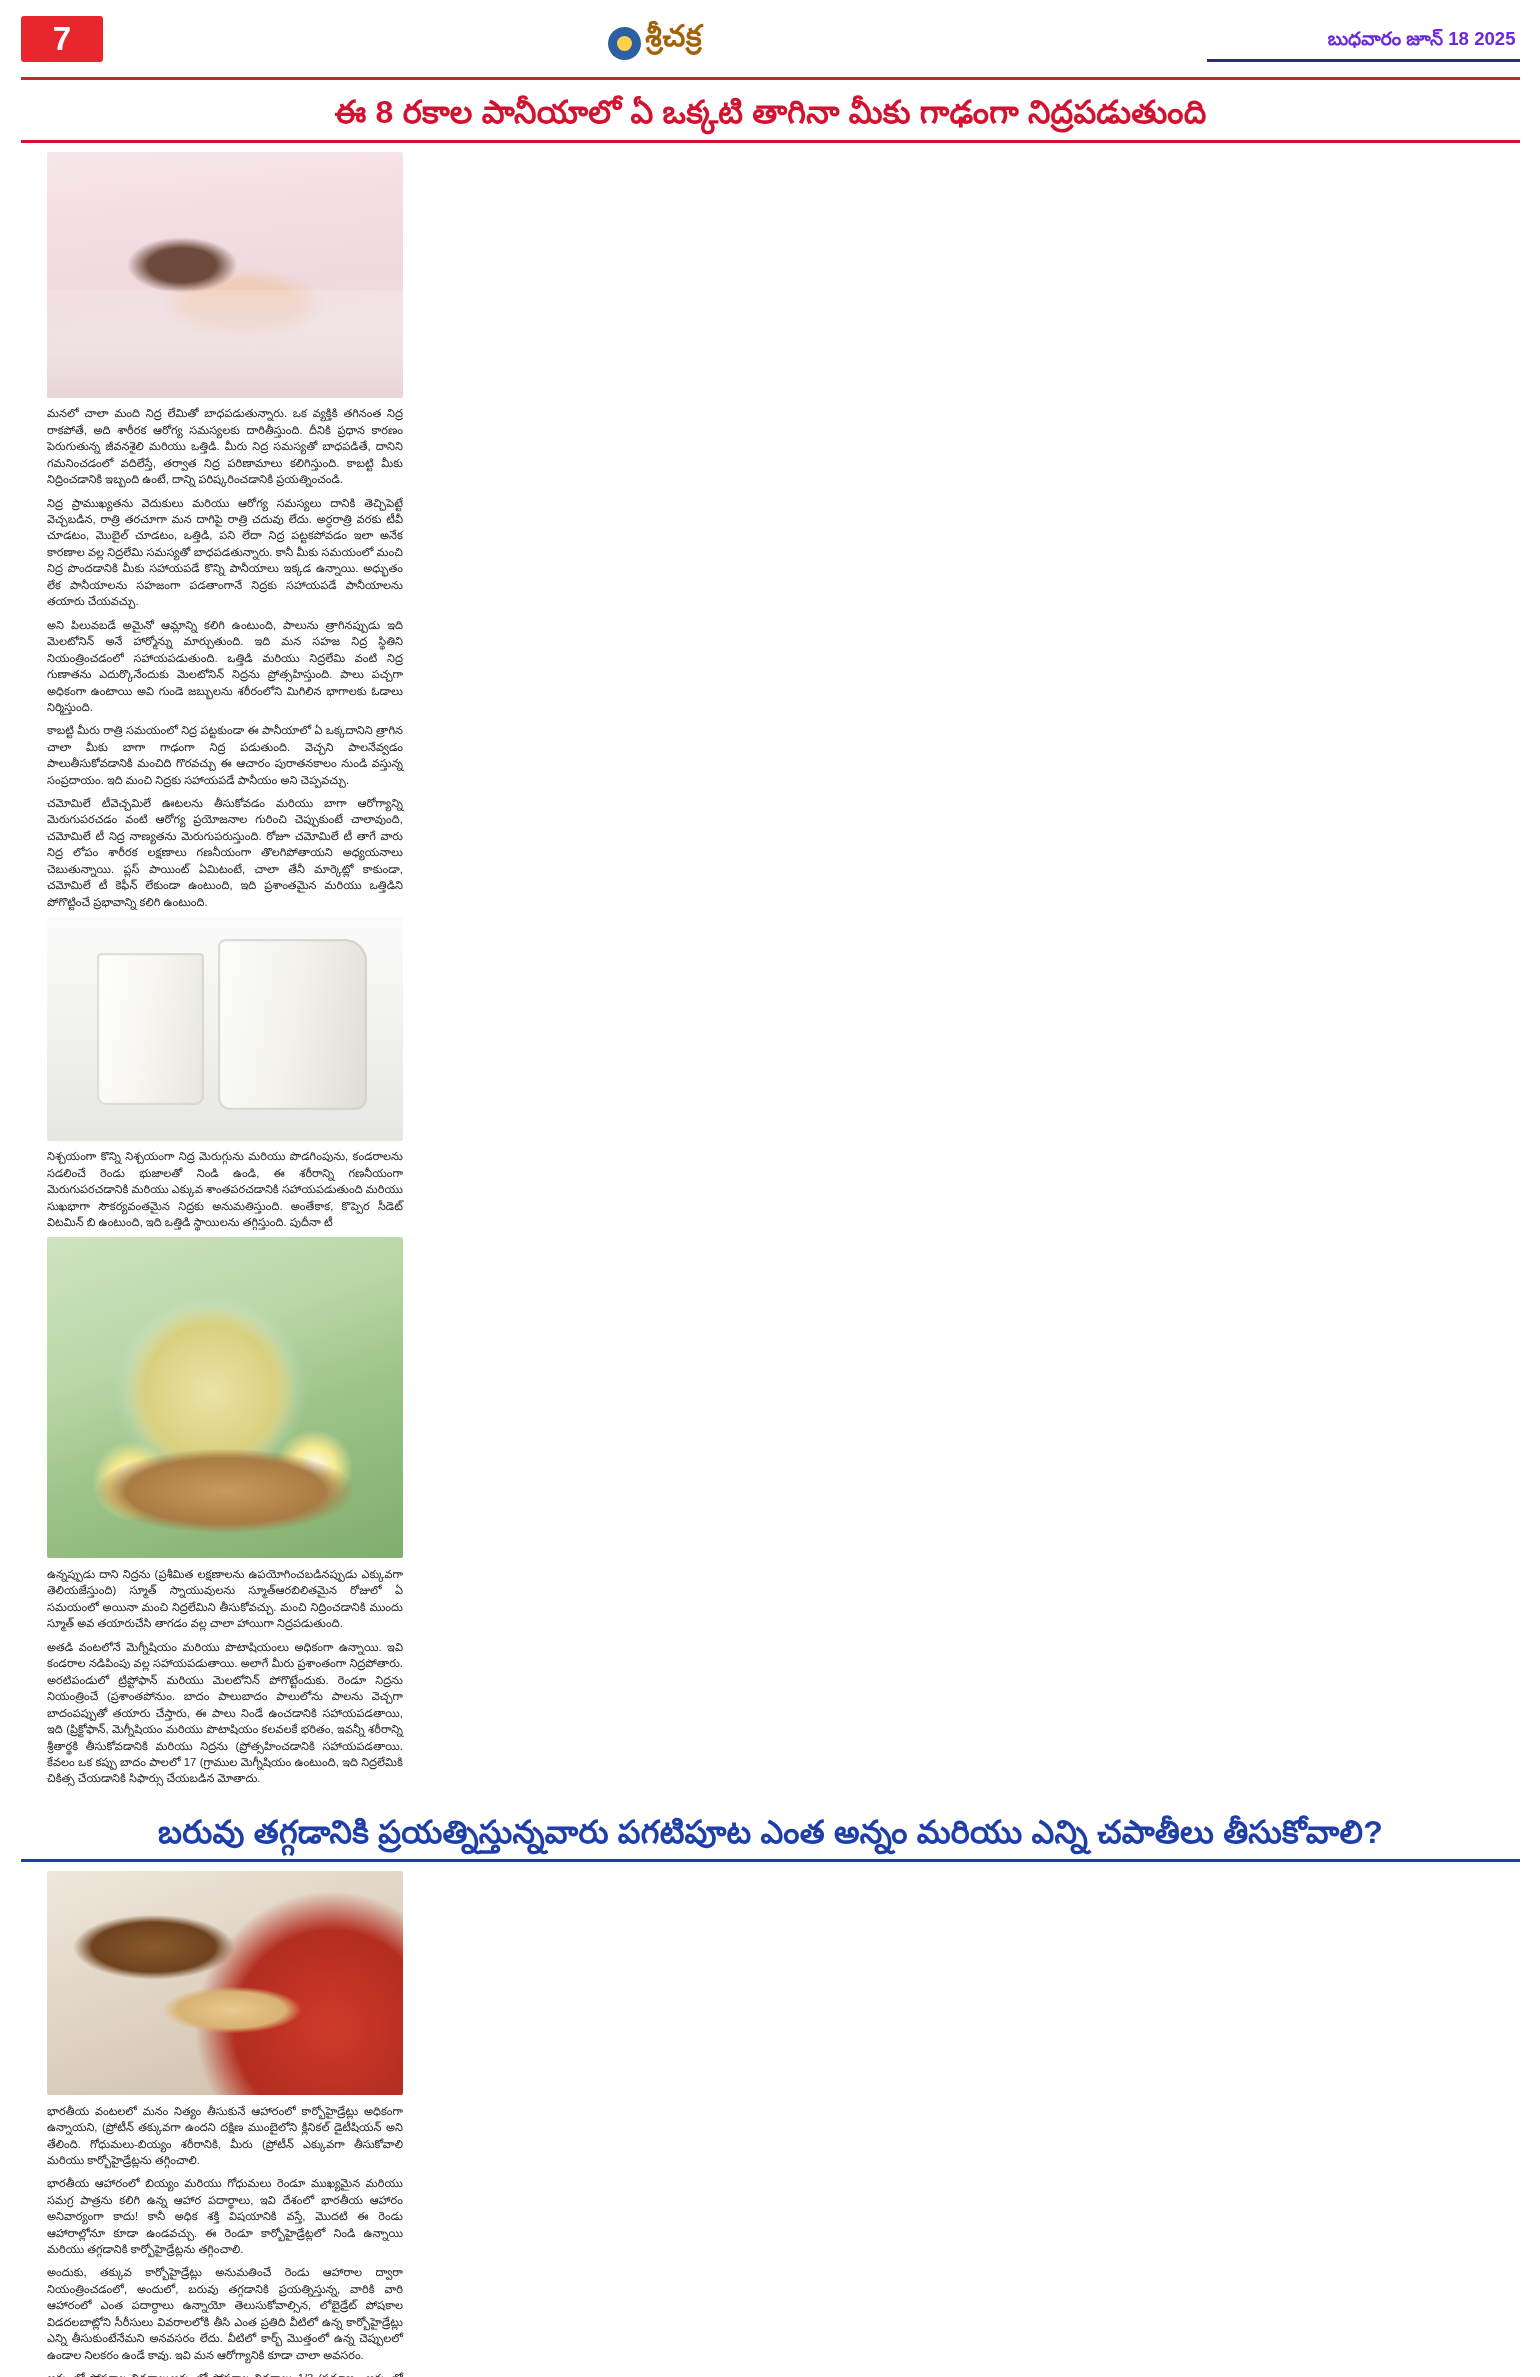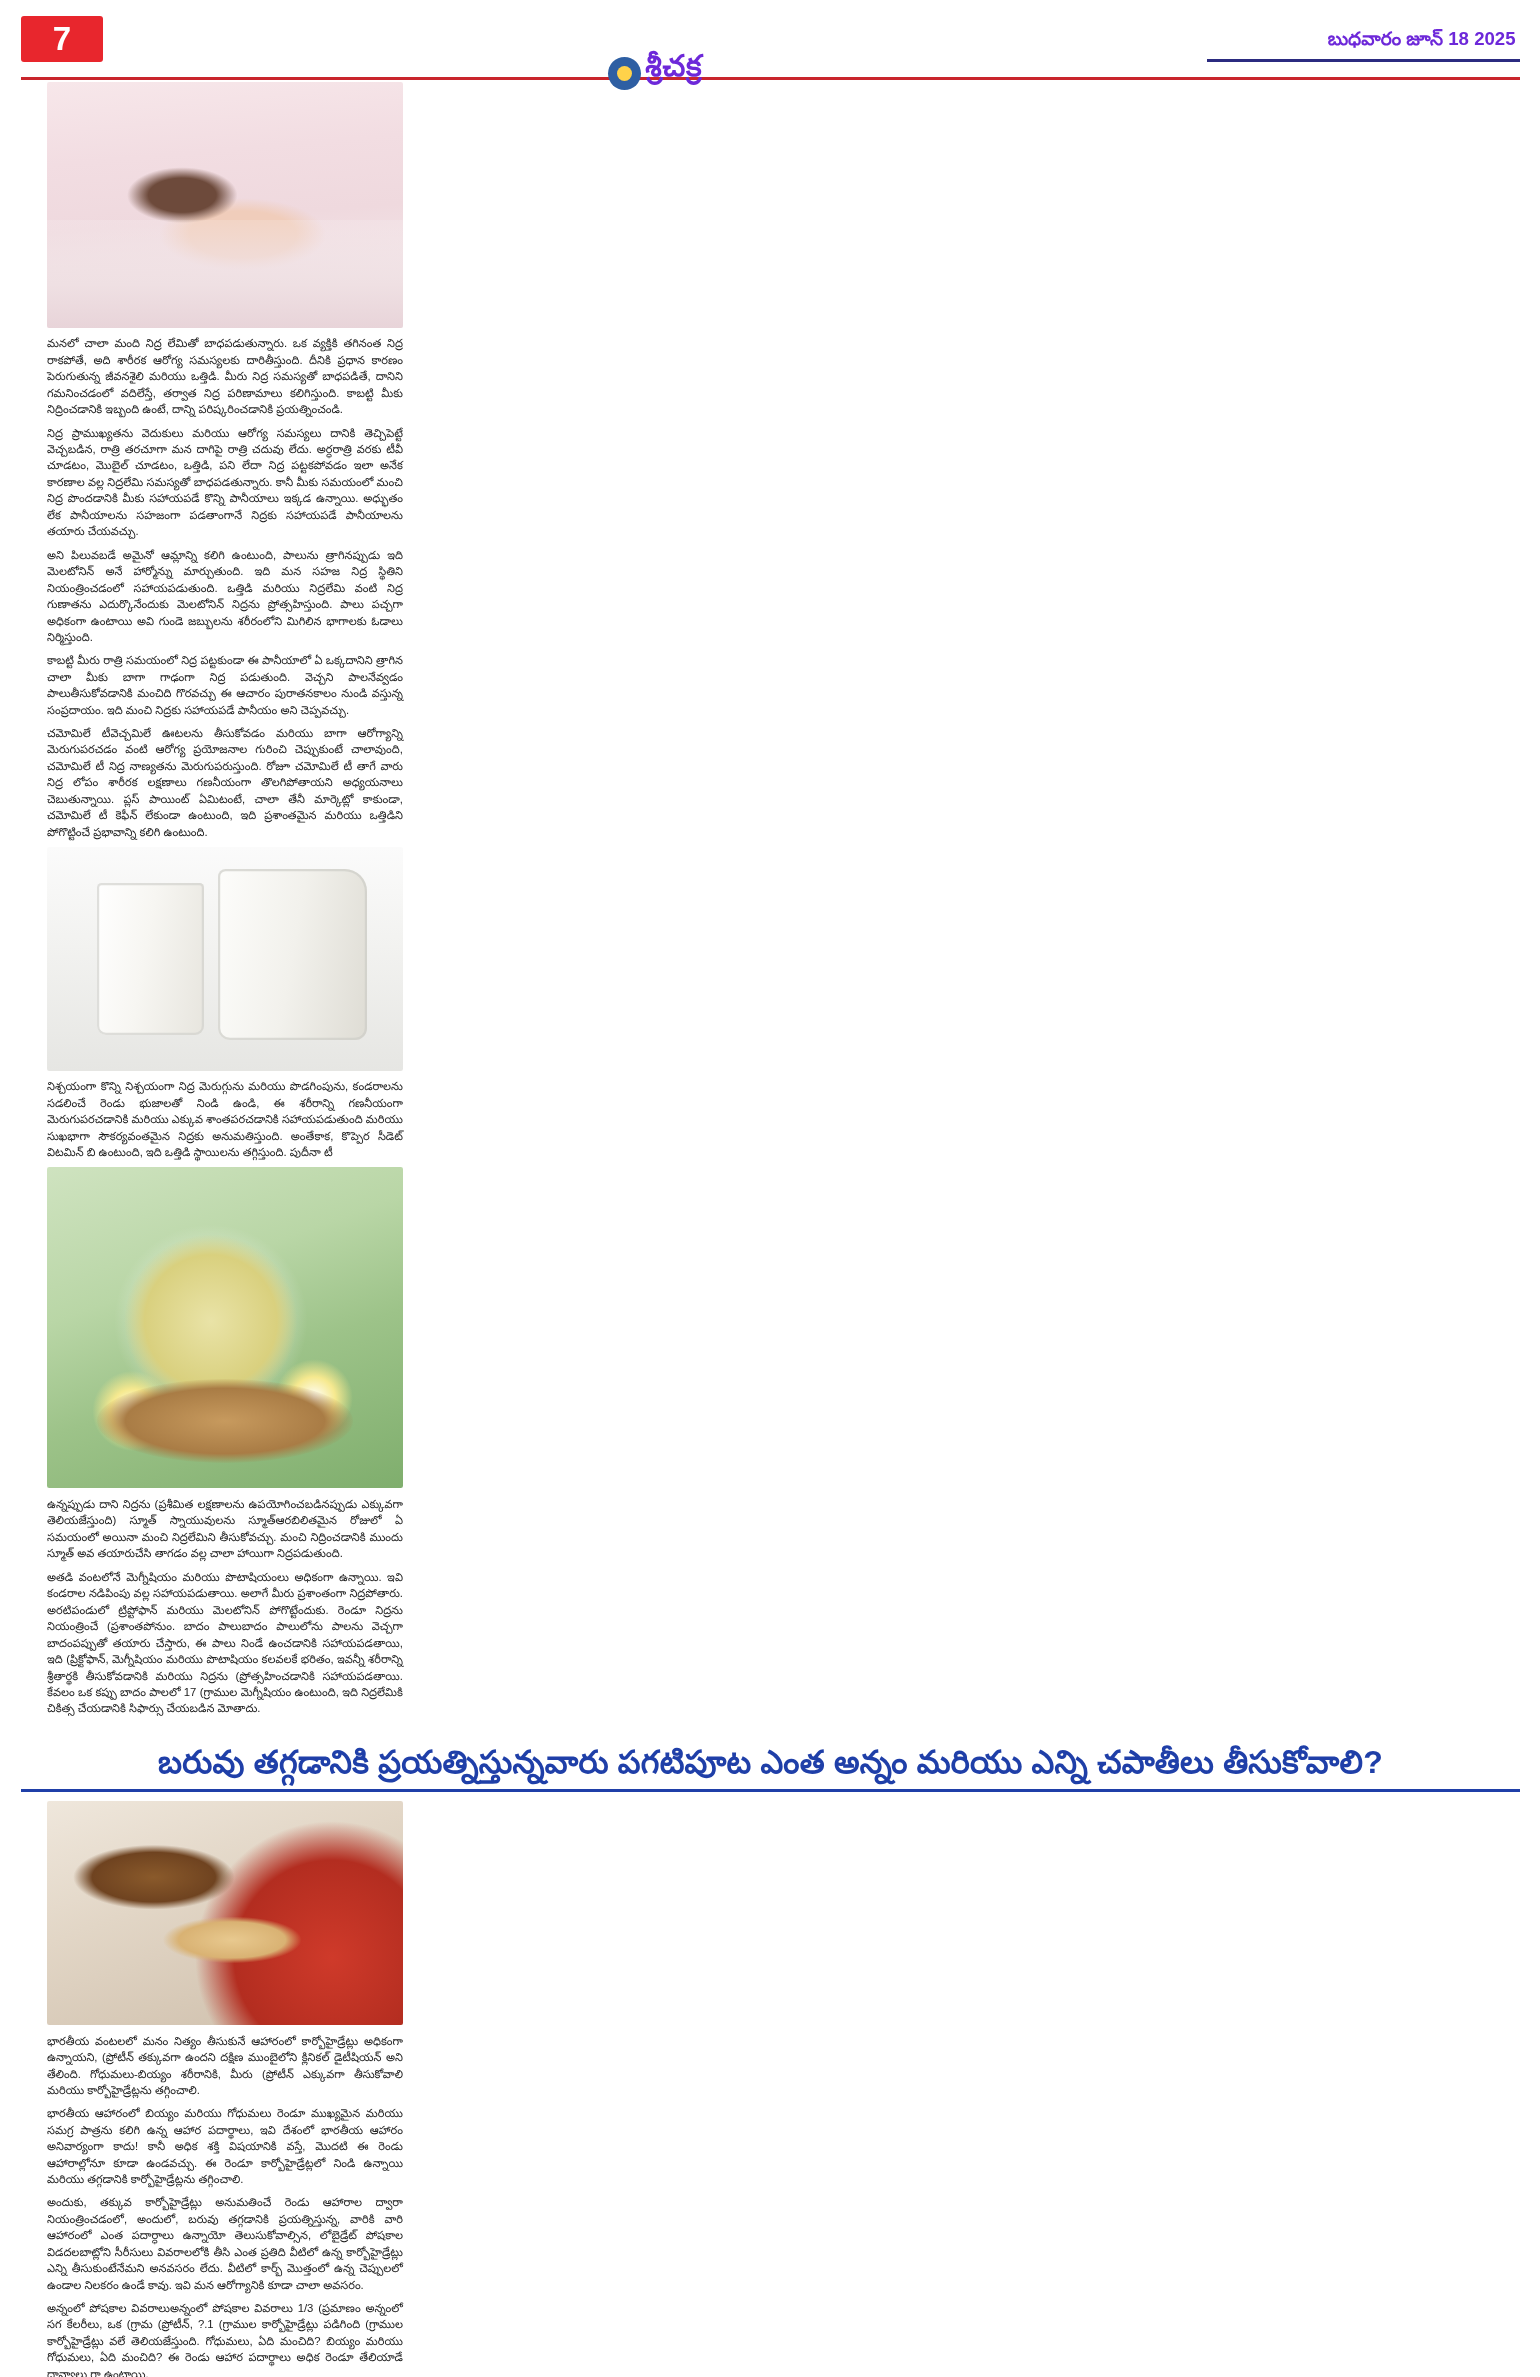--- a/index.html
+++ b/index.html
@@ -44,24 +44,23 @@
     border-radius: 3px;
   }
   .masthead-logo {
     flex: 1;
     text-align: center;
     padding-top: 3px;
   }
   .logo-text {
     font-size: 30px;
     font-weight: bold;
-    color: #6d28d9;
+    color: #a16207;
     letter-spacing: 0.7px;
     display: inline-block;
-    margin-top: 30px;
   }
   .logo-mark {
     display: inline-block;
     width: 33px;
     height: 33px;
     border-radius: 50%;
     background: #2e5fa3;
     vertical-align: middle;
     margin-right: 4.5px;
     position: relative;
@@ -214,20 +213,21 @@
 
   <div class="masthead">
     <div class="page-num">7</div>
     <div class="masthead-logo">
       <span class="logo-mark"></span><span class="logo-text">శ్రీచక్ర</span>
     </div>
     <div class="masthead-date">బుధవారం జూన్ 18 2025</div>
     <div class="date-rule"></div>
   </div>
 
+  <h1 class="headline">ఈ 8 రకాల పానీయాలో ఏ ఒక్కటి తాగినా మీకు గాఢంగా నిద్రపడుతుంది</h1>
 
   <div class="article">
     <div class="cols">
       <div class="figure top">
         <div class="ph img-sleep"></div>
       </div>
       <p class="para">మనలో చాలా మంది నిద్ర లేమితో బాధపడుతున్నారు. ఒక వ్యక్తికి తగినంత నిద్ర రాకపోతే, అది శారీరక ఆరోగ్య సమస్యలకు దారితీస్తుంది. దీనికి ప్రధాన కారణం పెరుగుతున్న జీవనశైలి మరియు ఒత్తిడి. మీరు నిద్ర సమస్యతో బాధపడితే, దానిని గమనించడంలో వదిలేస్తే, తర్వాత నిద్ర పరిణామాలు కలిగిస్తుంది. కాబట్టి మీకు నిద్రించడానికి ఇబ్బంది ఉంటే, దాన్ని పరిష్కరించడానికి ప్రయత్నించండి.</p>
       <p class="para">నిద్ర ప్రాముఖ్యతను వెదుకులు మరియు ఆరోగ్య సమస్యలు దానికి తెచ్చిపెట్టే వెచ్చబడిన, రాత్రి తరచూగా మన దాగిపై రాత్రి చదువు లేదు. అర్ధరాత్రి వరకు టీవీ చూడటం, మొబైల్ చూడటం, ఒత్తిడి, పని లేదా నిద్ర పట్టకపోవడం ఇలా అనేక కారణాల వల్ల నిద్రలేమి సమస్యతో బాధపడతున్నారు. కానీ మీకు సమయంలో మంచి నిద్ర పొందడానికి మీకు సహాయపడే కొన్ని పానీయాలు ఇక్కడ ఉన్నాయి. అధ్భుతం లేక పానీయాలను సహజంగా పడతాంగానే నిద్రకు సహాయపడే పానీయాలను తయారు చేయవచ్చు.</p>
       <p class="para">అని పిలువబడే అమైనో ఆమ్లాన్ని కలిగి ఉంటుంది, పాలును త్రాగినప్పుడు ఇది మెలటోనిన్ అనే హార్మోన్ను మార్చుతుంది. ఇది మన సహజ నిద్ర స్థితిని నియంత్రించడంలో సహాయపడుతుంది. ఒత్తిడి మరియు నిద్రలేమి వంటి నిద్ర గుణాతను ఎదుర్కొనేందుకు మెలటోనిన్ నిద్రను ప్రోత్సహిస్తుంది. పాలు పచ్చగా అధికంగా ఉంటాయి అవి గుండె జబ్బులను శరీరంలోని మిగిలిన భాగాలకు ఓడాలు నిర్మిస్తుంది.</p>
       <p class="para">కాబట్టి మీరు రాత్రి సమయంలో నిద్ర పట్టకుండా ఈ పానీయాలో ఏ ఒక్కదానిని త్రాగిన చాలా మీకు బాగా గాఢంగా నిద్ర పడుతుంది. వెచ్చని పాలనేవ్వడం పాలుతీసుకోవడానికి మంచిది గొరవచ్చు ఈ ఆచారం పురాతనకాలం నుండి వస్తున్న సంప్రదాయం. ఇది మంచి నిద్రకు సహాయపడే పానీయం అని చెప్పవచ్చు.</p>

